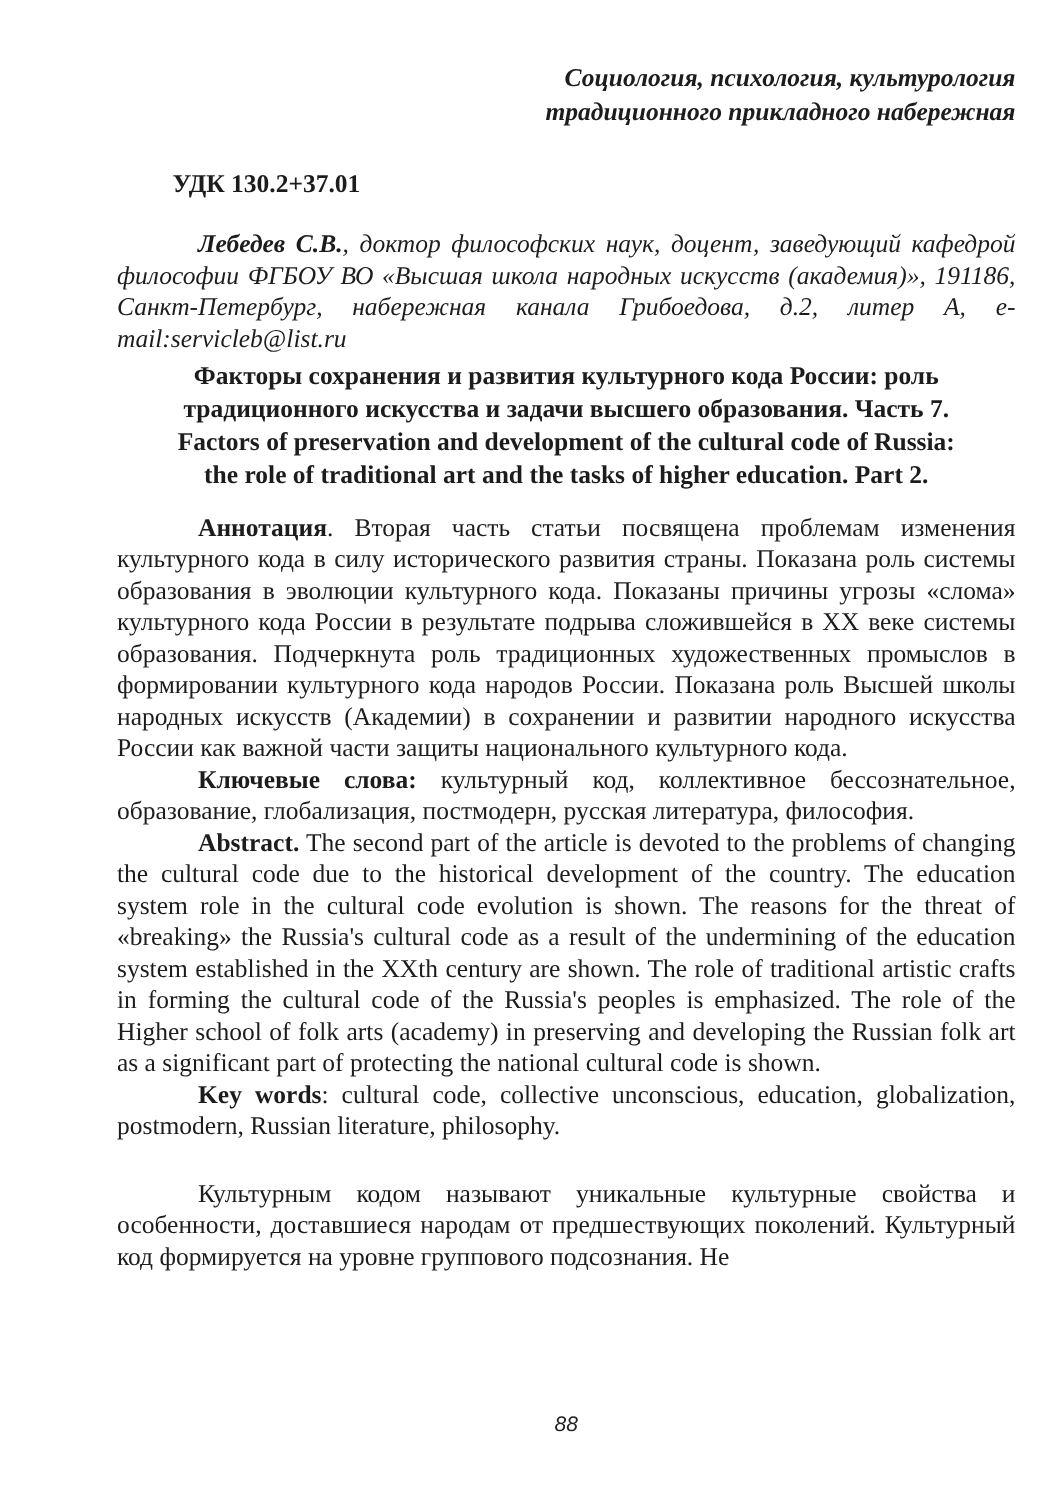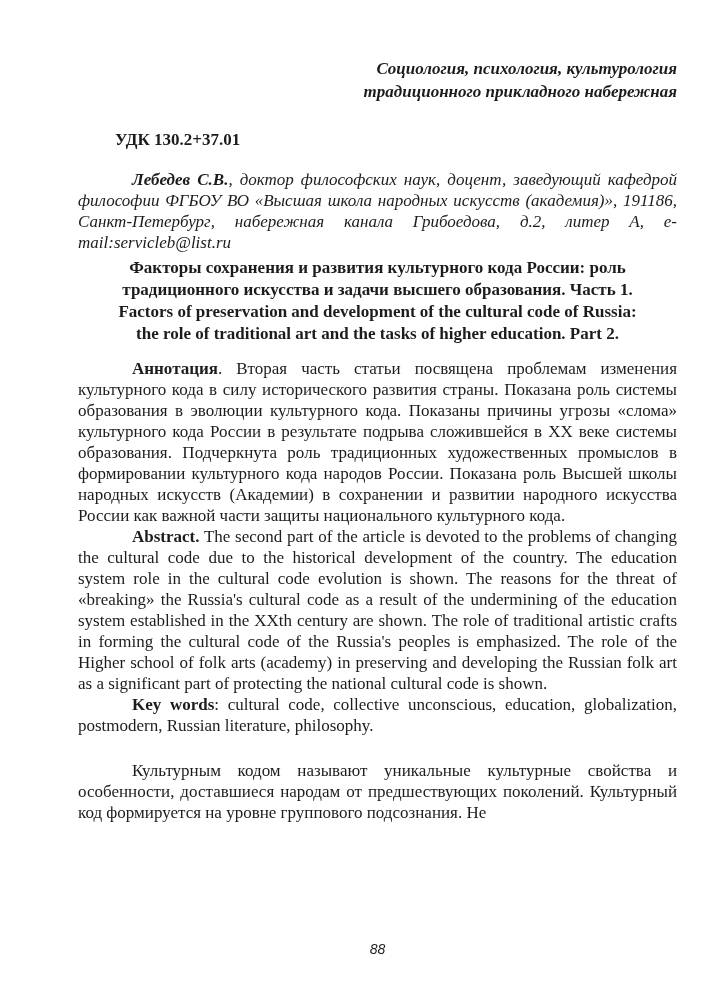--- a/index.html
+++ b/index.html
@@ -6,21 +6,21 @@
   .page {
     position: relative;
     width: 709px;
     height: 1003px;
     background: #ffffff;
     overflow: hidden;
     color: #1c1c1c;
     font-family: "Liberation Serif", serif;
   }
   .content {
-    padding: 57px 32px 0 78px;
+    padding: 40px 32px 0 78px;
     font-size: 17px;
     line-height: 21px;
     text-align: justify;
   }
   .journal-header {
     text-align: right;
     font-weight: bold;
     font-style: italic;
     line-height: 23px;
   }
@@ -75,27 +75,28 @@
       <div>традиционного прикладного набережная</div>
     </div>
 
     <p class="udc">УДК 130.2+37.01</p>
 
     <p class="author"><span class="lead">Лебедев С.В.</span><span>, доктор философских наук, доцент, заведующий кафедрой философии ФГБОУ ВО «Высшая школа народных искусств (академия)», 191186, Санкт-Петербург, набережная канала Грибоедова, д.2, литер А, e-mail:servicleb@list.ru</span></p>
 
 
     <div class="title">
       <span class="tline">Факторы сохранения и развития культурного кода России: роль</span>
-      <span class="tline">традиционного искусства и задачи высшего образования. Часть 1.</span>
+      <span class="tline">традиционного искусства и задачи высшего образования. Часть 7.</span>
       <span class="tline">Factors of preservation and development of the cultural code of Russia:</span>
       <span class="tline">the role of traditional art and the tasks of higher education. Part 2.</span>
     </div>
 
     <p class="para annotation-start"><span class="lead">Аннотация</span><span>. Вторая часть статьи посвящена проблемам изменения культурного кода в силу исторического развития страны. Показана роль системы образования в эволюции культурного кода. Показаны причины угрозы «слома» культурного кода России в результате подрыва сложившейся в XX веке системы образования. Подчеркнута роль традиционных художественных промыслов в формировании культурного кода народов России. Показана роль Высшей школы народных искусств (Академии) в сохранении и развитии народного искусства России как важной части защиты национального культурного кода.</span></p>
 
+    <p class="para"><span class="lead">Ключевые слова:</span><span> культурный код, коллективное бессознательное, образование, глобализация, постмодерн, русская литература, философия.</span></p>
 
     <p class="para"><span class="lead">Abstract.</span><span> The second part of the article is devoted to the problems of changing the cultural code due to the historical development of the country. The education system role in the cultural code evolution is shown. The reasons for the threat of «breaking» the Russia's cultural code as a result of the undermining of the education system established in the XXth century are shown. The role of traditional artistic crafts in forming the cultural code of the Russia's peoples is emphasized. The role of the Higher school of folk arts (academy) in preserving and developing the Russian folk art as a significant part of protecting the national cultural code is shown.</span></p>
 
     <p class="para"><span class="lead">Key words</span><span>: cultural code, collective unconscious, education, globalization, postmodern, Russian literature, philosophy.</span></p>
 
     <p class="para body-start"><span>Культурным кодом называют уникальные культурные свойства и особенности, доставшиеся народам от предшествующих поколений. Культурный код формируется на уровне группового подсознания. Не</span></p>
 
   </div>
 
   <div class="pagenum">88</div>

